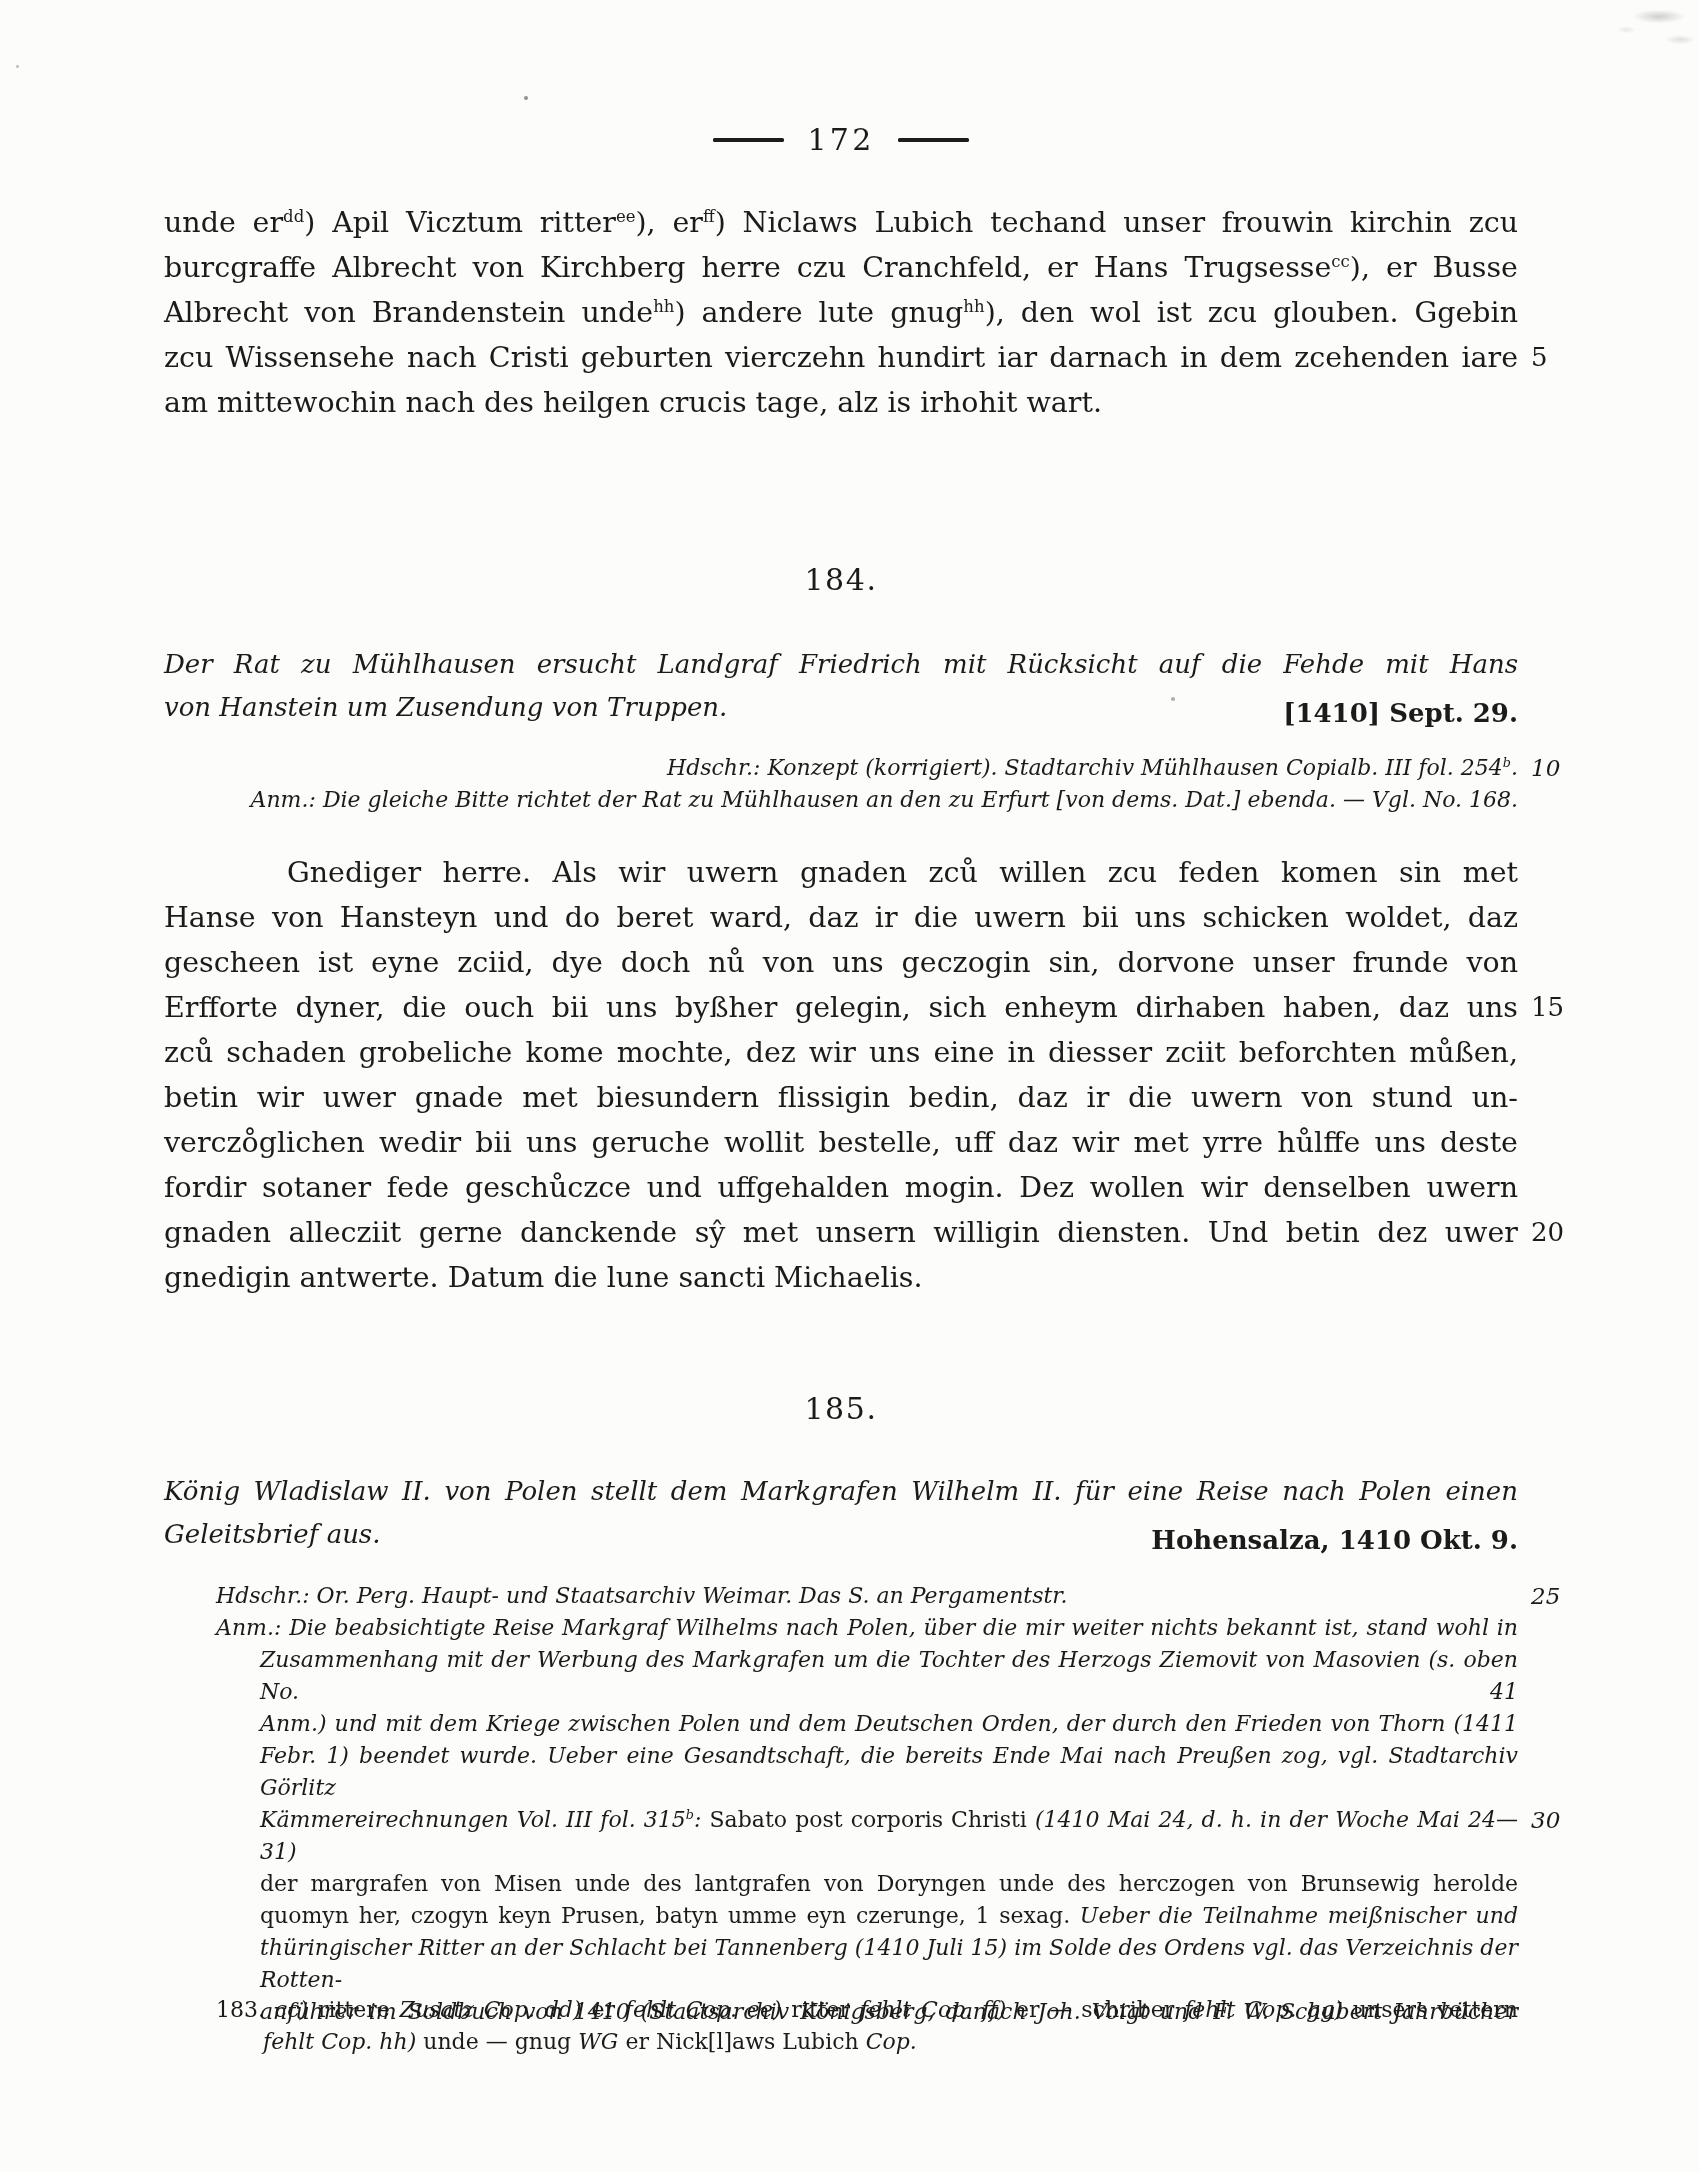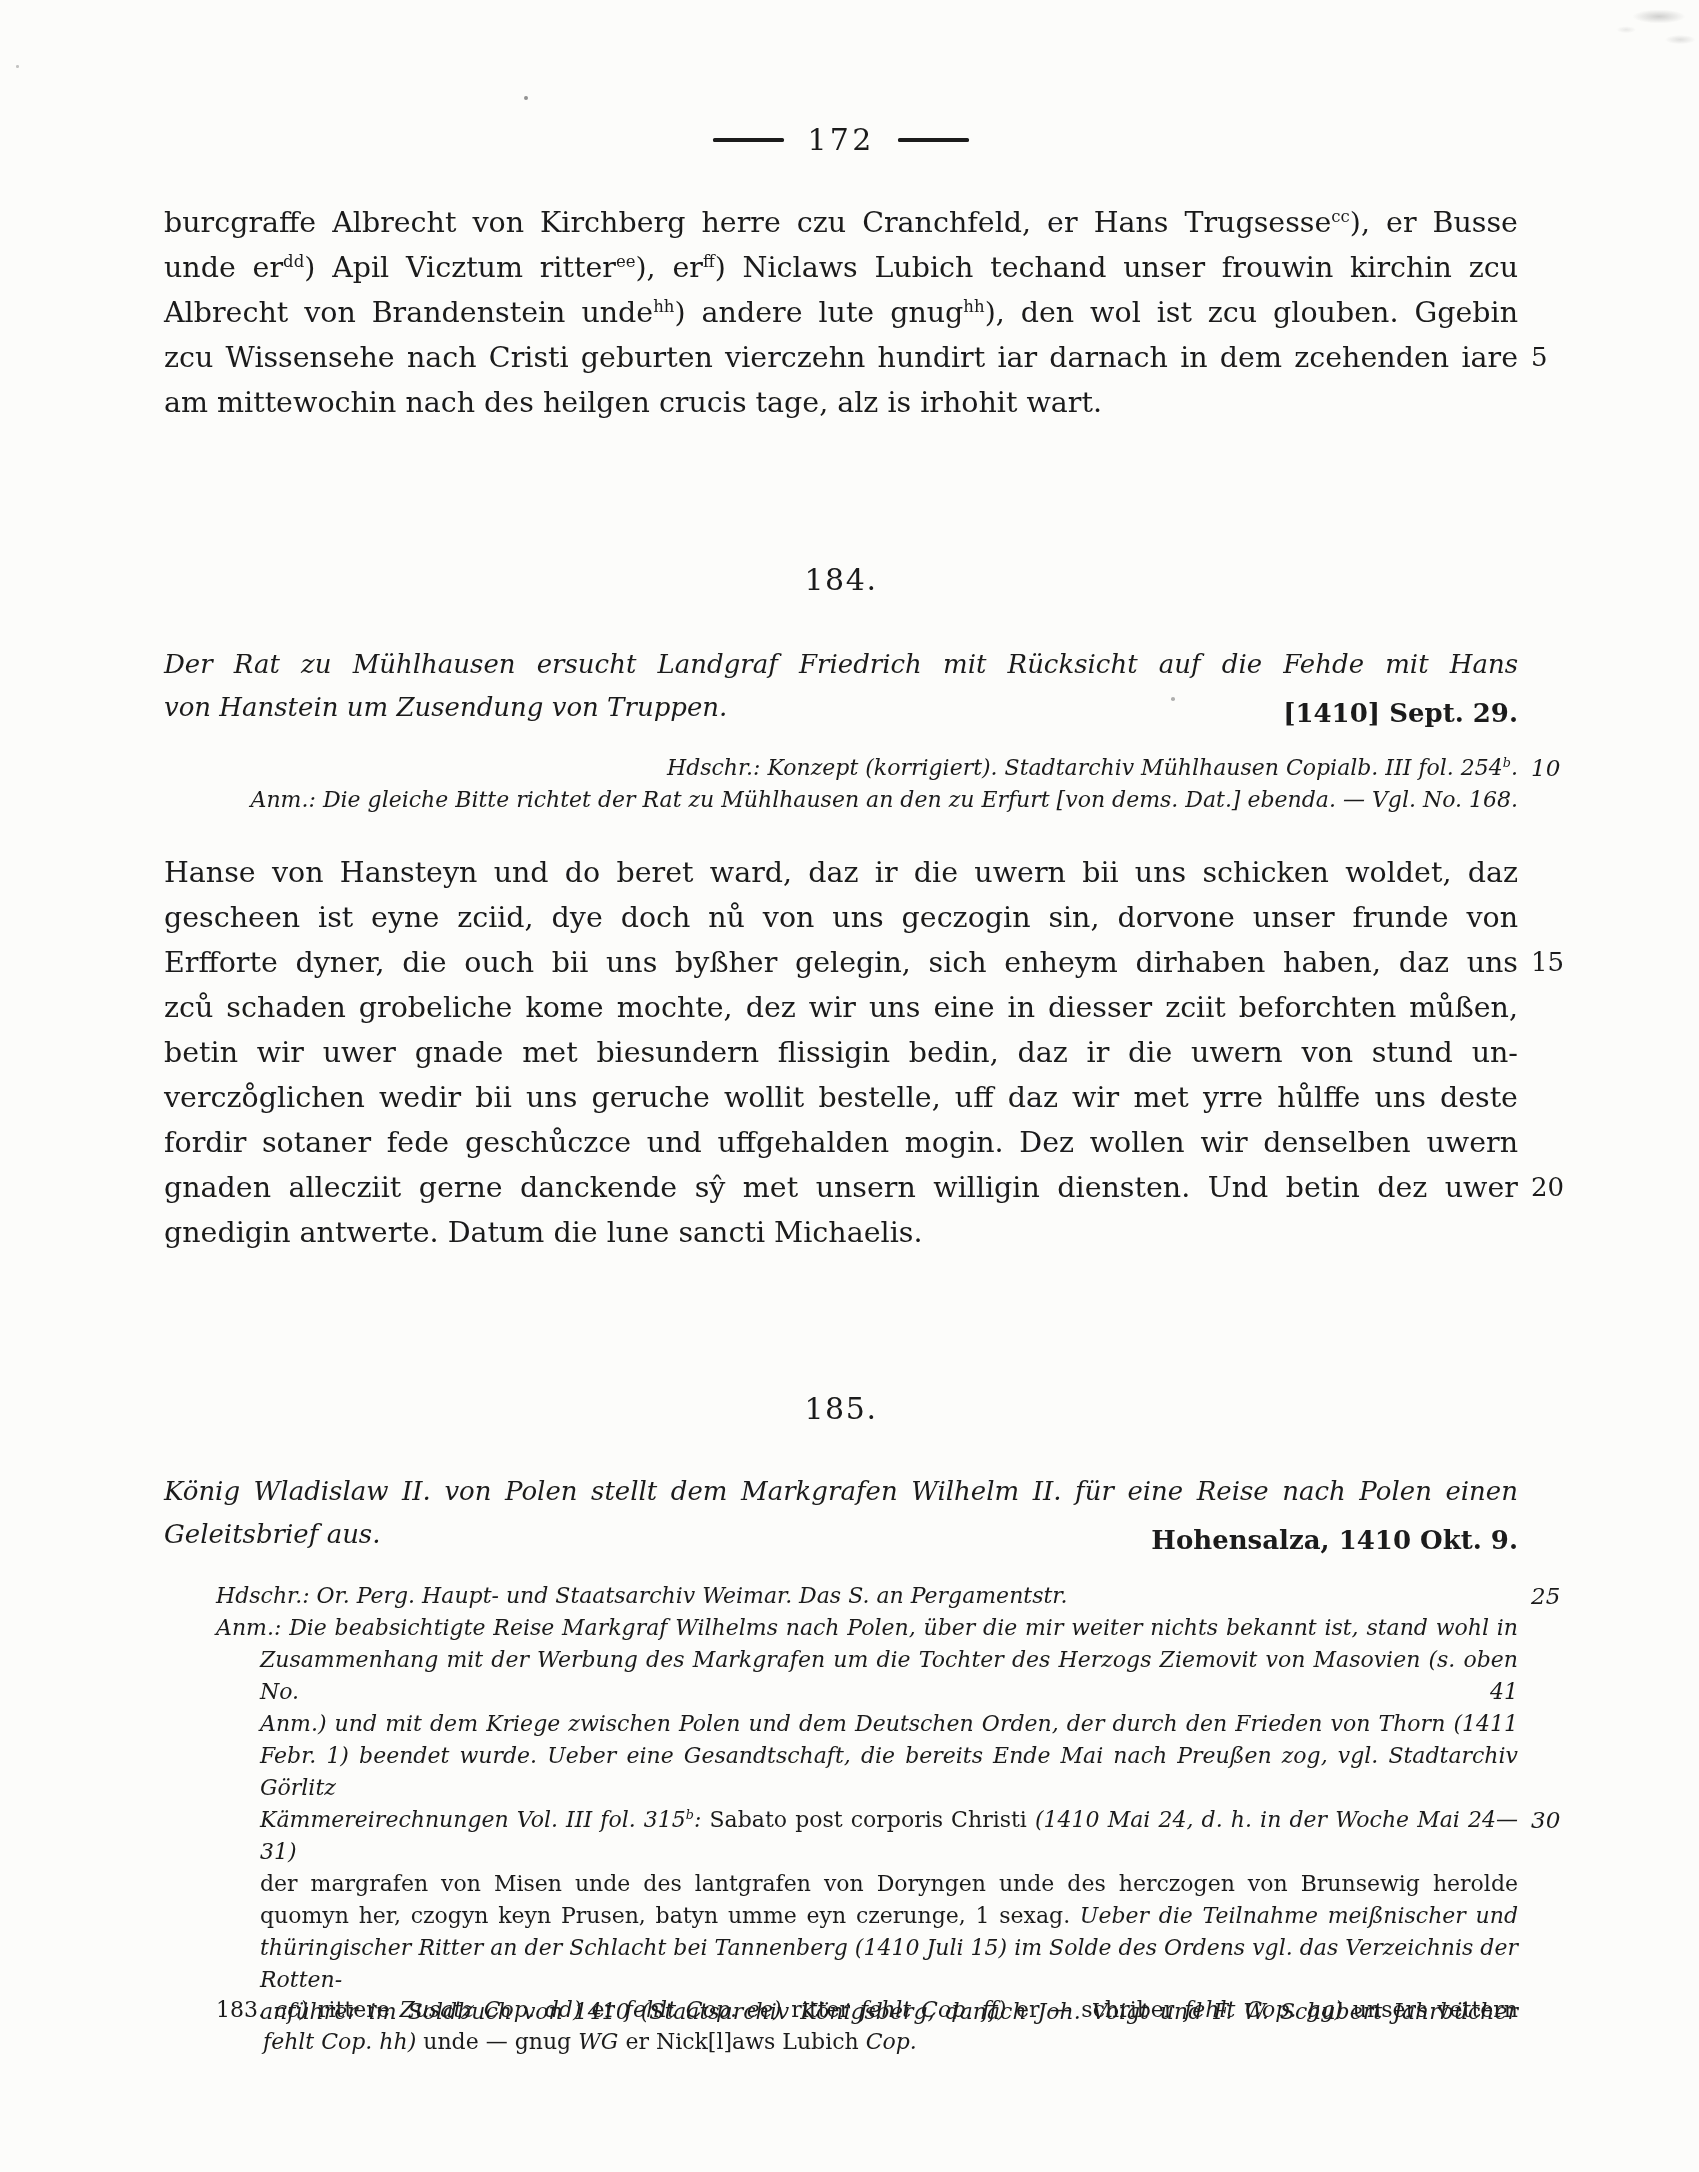--- a/index.html
+++ b/index.html
@@ -73,40 +73,41 @@
   <div class="corner-noise"></div>
   <div class="speck s1"></div>
   <div class="speck s2"></div>
   <div class="speck s3"></div>
 
   <div class="page-header">
     <span class="hrule"></span><span class="pgnum">172</span><span class="hrule"></span>
   </div>
 
   <div class="block main-text" style="top:200px;">
+      <div class="line j"><span>unde er</span><span class="sup">dd</span><span>) Apil Vicztum ritter</span><span class="sup">ee</span><span>), er</span><span class="sup">ff</span><span>) Niclaws Lubich techand unser frouwin kirchin zcu</span></div>
       <div class="line j"><span>burcgraffe Albrecht von Kirchberg herre czu Cranchfeld, er Hans Trugsesse</span><span class="sup">cc</span><span>), er Busse</span></div>
-      <div class="line j"><span>unde er</span><span class="sup">dd</span><span>) Apil Vicztum ritter</span><span class="sup">ee</span><span>), er</span><span class="sup">ff</span><span>) Niclaws Lubich techand unser frouwin kirchin zcu</span></div>
       <div class="line j"><span>Albrecht von Brandenstein unde</span><span class="sup">hh</span><span>) andere lute gnug</span><span class="sup">hh</span><span>), den wol ist zcu glouben.  Ggebin</span></div>
       <div class="line j"><span>zcu Wissensehe nach Cristi geburten vierczehn hundirt iar darnach in dem zcehenden iare</span><span class="mnum">5</span></div>
       <div class="line"><span>am mittewochin nach des heilgen crucis tage, alz is irhohit wart.</span></div>
     </div>
 
   <div class="sec-number" style="top:556px;">184.</div>
 
   <div class="block summary-text" style="top:643px;">
       <div class="line j"><span class="i">Der Rat zu Mühlhausen ersucht Landgraf Friedrich mit Rücksicht auf die Fehde mit Hans</span></div>
       <div class="line"><span class="i">von Hanstein um Zusendung von Truppen.</span><span class="date-right">[1410] Sept. 29.</span></div>
     </div>
 
   <div class="block indent-block small-text" style="top:752px;text-align:right;">
       <div class="line"><span class="i">Hdschr.: Konzept (korrigiert).  Stadtarchiv Mühlhausen Copialb. III fol. 254</span><span class="supi">b</span><span class="i">.</span><span class="mnum">10</span></div>
       <div class="line"><span class="i">Anm.: Die gleiche Bitte richtet der Rat zu Mühlhausen an den zu Erfurt [von dems. Dat.] ebenda. — Vgl. No. 168.</span></div>
     </div>
 
   <div class="block main-text" style="top:850px;">
+      <div class="line j ind"><span>Gnediger herre.  Als wir uwern gnaden zců willen zcu feden komen sin met</span></div>
       <div class="line j"><span>Hanse von Hansteyn und do beret ward, daz ir die uwern bii uns schicken woldet, daz</span></div>
       <div class="line j"><span>gescheen ist eyne zciid, dye doch nů von uns geczogin sin, dorvone unser frunde von</span></div>
       <div class="line j"><span>Erfforte dyner, die ouch bii uns byßher gelegin, sich enheym dirhaben haben, daz uns</span><span class="mnum">15</span></div>
       <div class="line j"><span>zců schaden grobeliche kome mochte, dez wir uns eine in diesser zciit beforchten můßen,</span></div>
       <div class="line j"><span>betin wir uwer gnade met biesundern flissigin bedin, daz ir die uwern von stund un-</span></div>
       <div class="line j"><span>verczo̊glichen wedir bii uns geruche wollit bestelle, uff daz wir met yrre hůlffe uns deste</span></div>
       <div class="line j"><span>fordir sotaner fede geschůczce und uffgehalden mogin.  Dez wollen wir denselben uwern</span></div>
       <div class="line j"><span>gnaden allecziit gerne danckende sŷ met unsern willigin diensten.  Und betin dez uwer</span><span class="mnum">20</span></div>
       <div class="line"><span>gnedigin antwerte.  Datum die lune sancti Michaelis.</span></div>
     </div>

